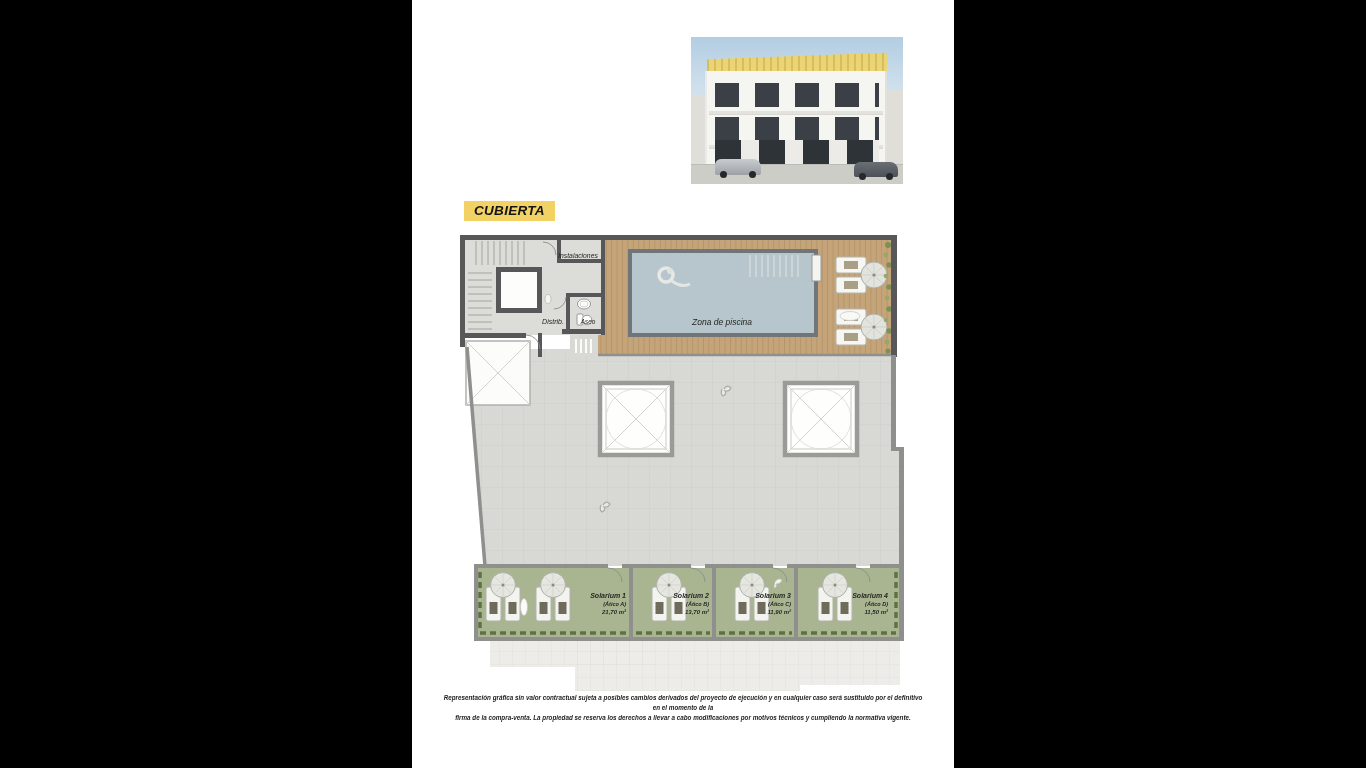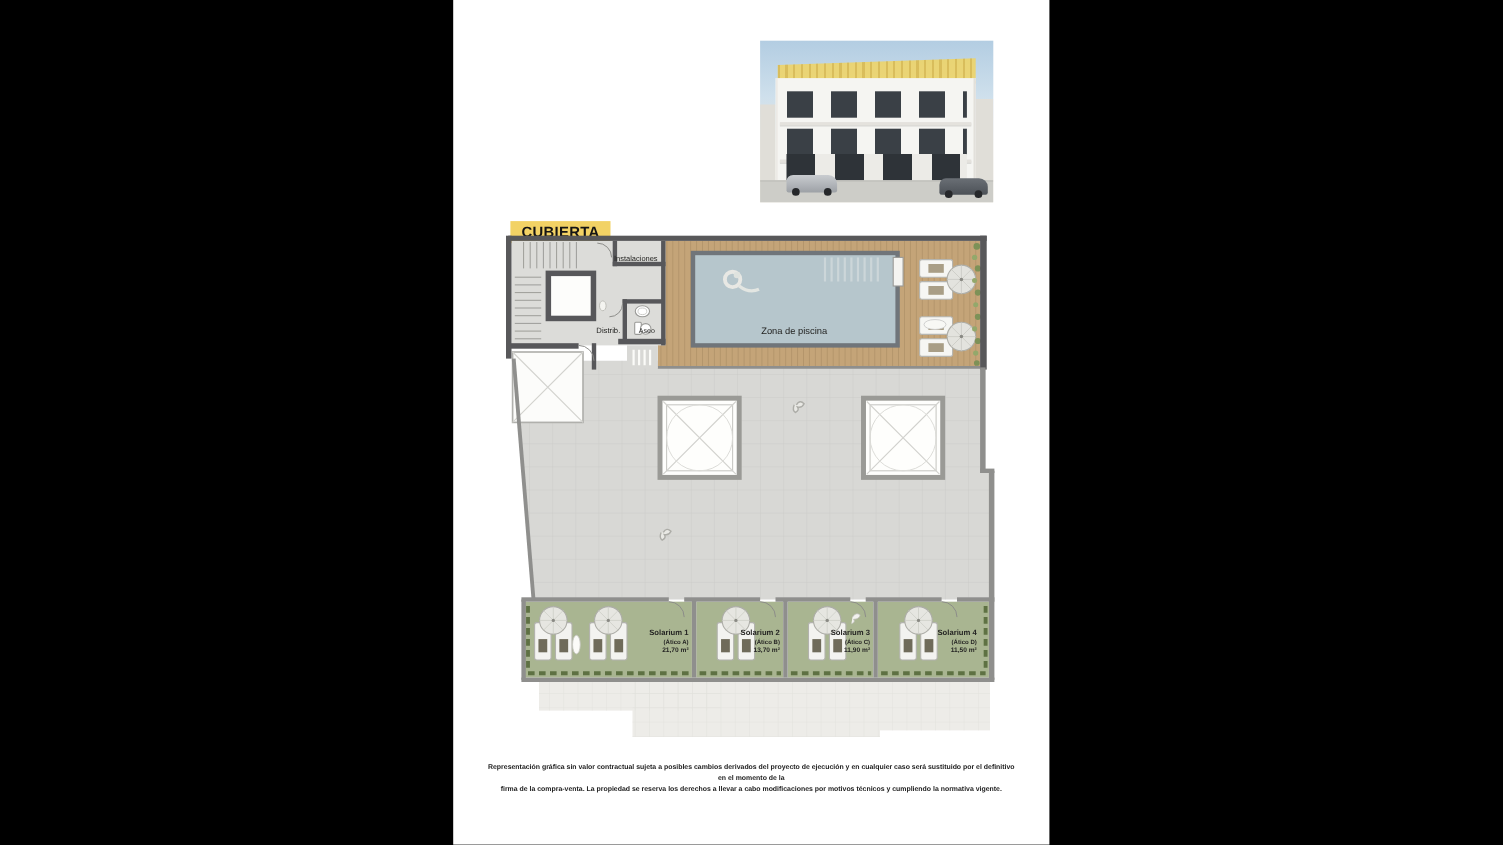--- a/index.html
+++ b/index.html
@@ -1,18 +1,18 @@
 <!DOCTYPE html>
 <html><head>
 <meta charset="utf-8">
 <style>
   html,body{margin:0;padding:0;background:#000;width:1366px;height:768px;overflow:hidden;
     font-family:"Liberation Sans", sans-serif;}
   .stage{position:relative;width:1366px;height:768px;background:#000;}
-  .paper{position:absolute;left:412px;top:0;width:542px;height:768px;background:#fff;}
+  .paper{position:absolute;left:412px;top:0;width:542px;height:768px;background:#fff;font-style:italic;}
 
   
   .render{position:absolute;left:279px;top:37px;width:212px;height:147px;overflow:hidden;
     background:linear-gradient(180deg,#b3cde2 0%,#cfe0ec 35%,#e9e8e0 70%,#e6e3da 100%);}
   .render .side-b{position:absolute;background:#e0ded8;}
   .render .roofband{position:absolute;left:16px;top:19px;width:180px;height:21px;
     background:repeating-linear-gradient(90deg,rgba(185,146,44,.35) 0 2px,rgba(0,0,0,0) 2px 7px),rgba(241,212,96,.85);
     border-bottom:2px solid #cfa93f;transform:skewY(-2deg);}
   .render .facade{position:absolute;left:14px;top:34px;width:182px;height:93px;background:#f5f5f2;
     box-shadow:inset -2px 0 0 #e2e0db, inset 2px 0 0 #eceae6;}
@@ -23,21 +23,21 @@
     background:repeating-linear-gradient(90deg,#2e3338 0 26px,#ecebe7 26px 44px);}
   .render .street{position:absolute;left:0;right:0;bottom:0;height:19px;background:#cdcdc8;border-top:1px solid #bcbcb6;}
   .render .car{position:absolute;border-radius:6px 8px 2px 2px;}
   .render .car .wheel{position:absolute;bottom:-3px;width:7px;height:7px;border-radius:50%;background:#26282b;}
 
   
   .plan-title{position:absolute;left:52px;top:201px;height:20px;background:#f2d265;color:#141414;
     font-weight:700;font-size:13.5px;line-height:20px;padding:0 10px;letter-spacing:.3px;}
 
   
-  .plan-wrap{position:absolute;left:48px;top:214px;width:446px;height:468px;}
+  .plan-wrap{position:absolute;left:48px;top:235px;width:446px;height:468px;}
   svg{font-family:"Liberation Sans", sans-serif;}
   .room-label{font-size:7px;fill:#1e1e1c;}
   .pool-label{font-size:8.5px;fill:#1e1e1c;}
   .sol-name{font-size:7px;font-weight:700;fill:#262624;}
   .sol-unit{font-size:5.5px;font-weight:600;fill:#262624;}
   .sol-area{font-size:6px;font-weight:600;fill:#262624;}
 
   
   .disclaimer{position:absolute;left:28px;top:693px;width:486px;text-align:center;
     font-size:6.3px;line-height:1.55;color:#1c1c1c;font-weight:600;}

